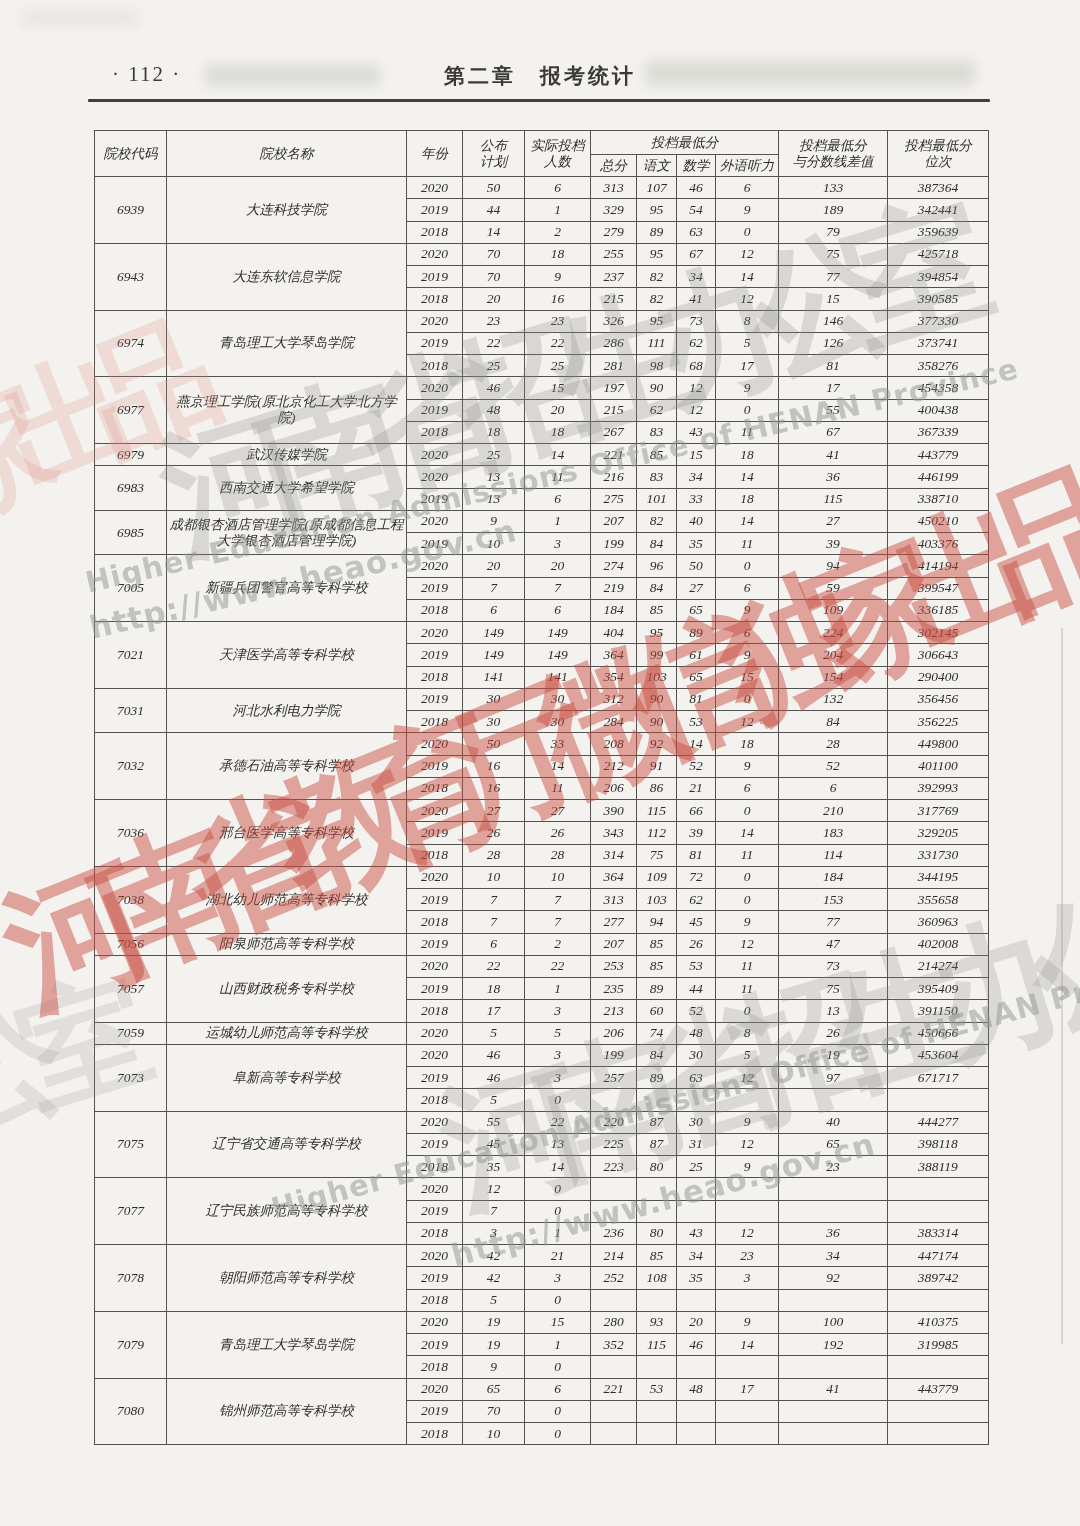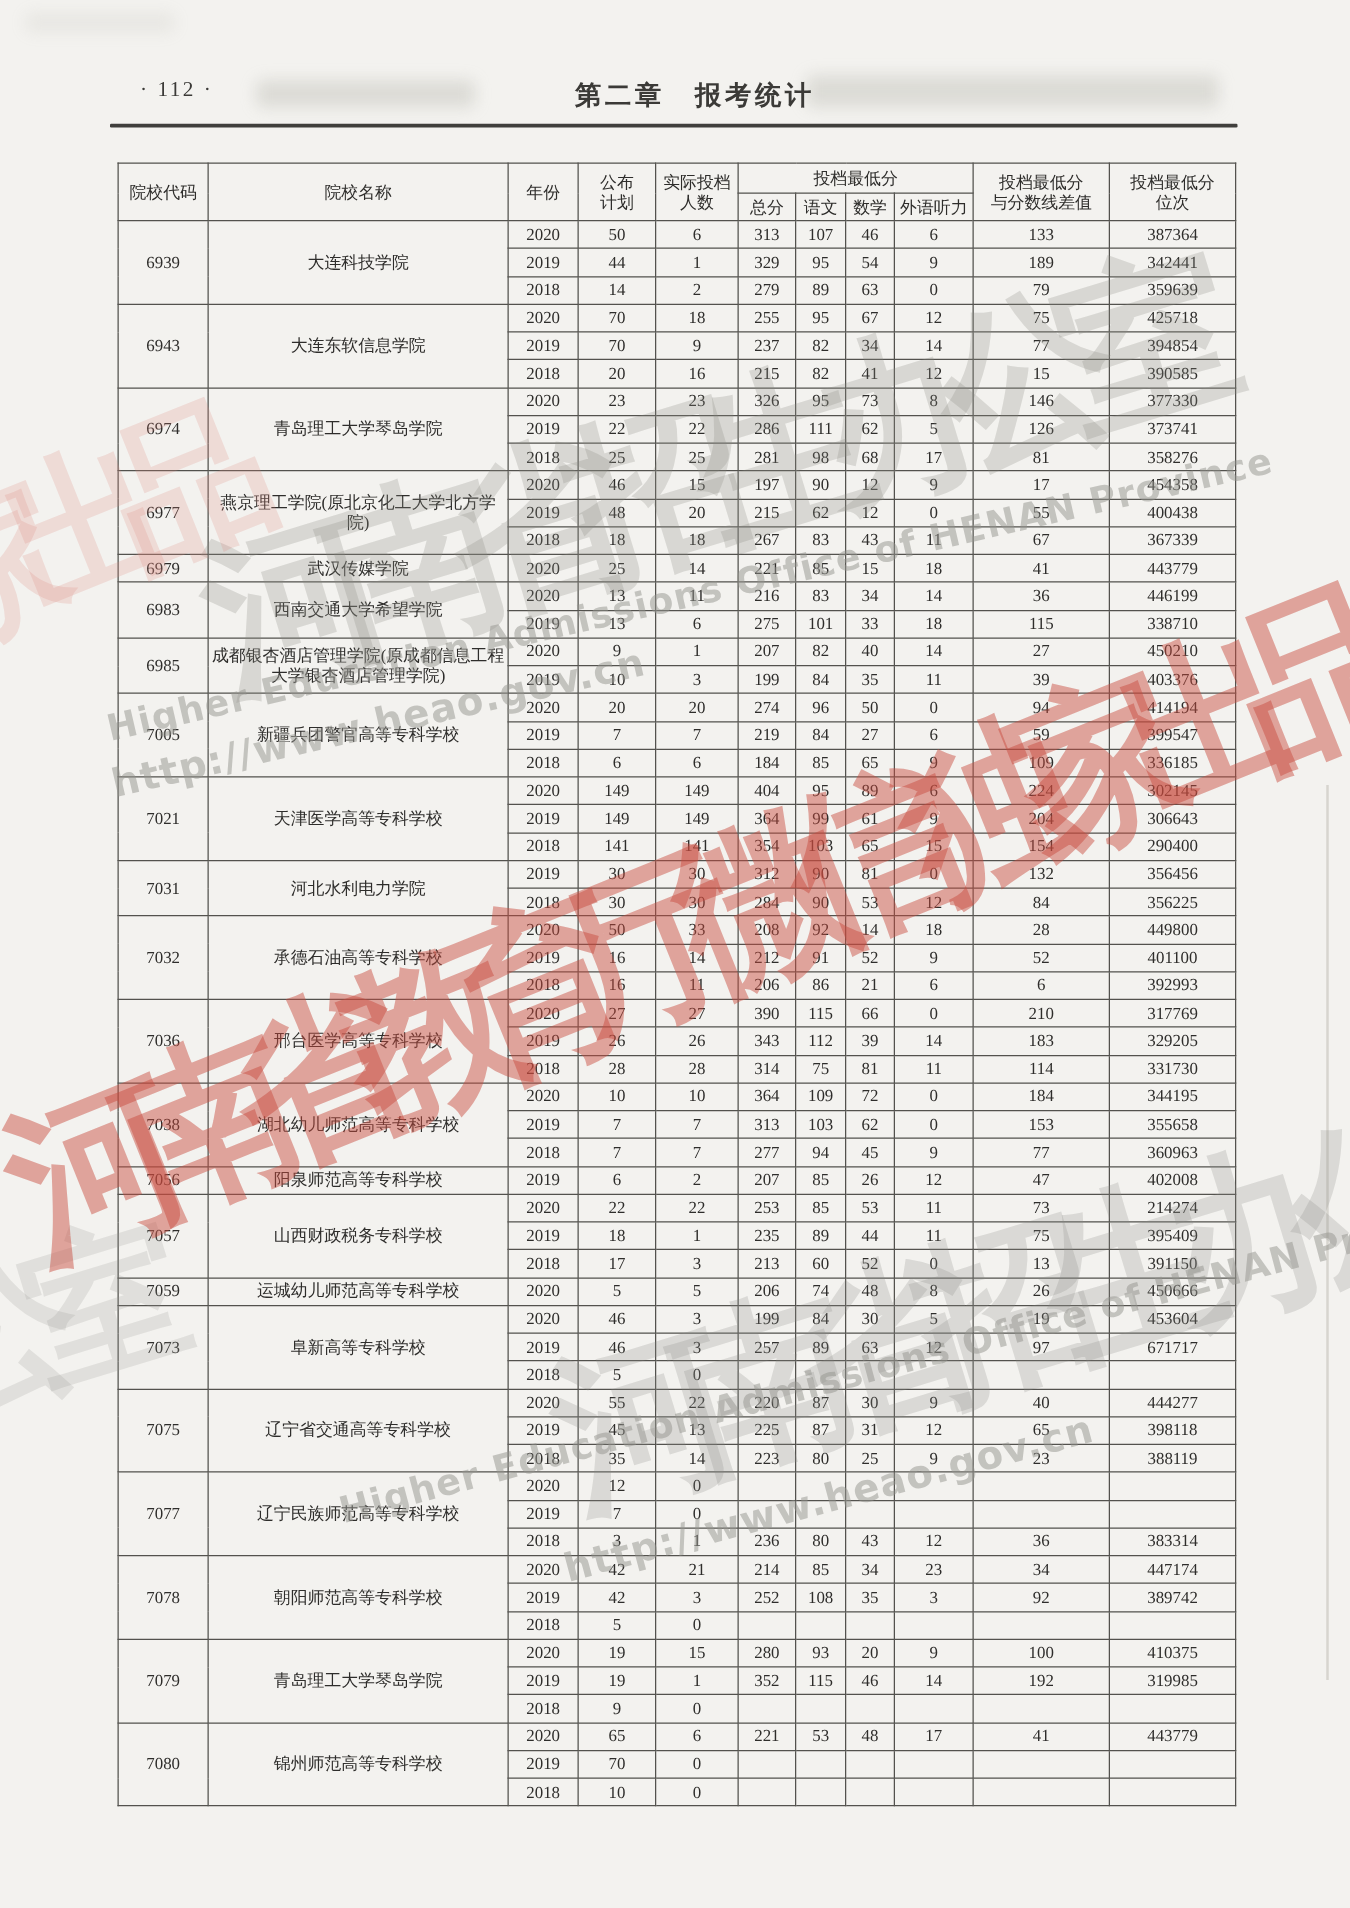--- a/index.html
+++ b/index.html
@@ -7,45 +7,45 @@
     width:1080px;height:1526px;
     position:relative;
     background:#f3f2ef;
     overflow:hidden;
     font-family:"Liberation Serif","DejaVu Serif",serif;
     color:#2e2d2b;
   }
   
   .page-num{
     position:absolute;left:112px;top:62px;
-    font-size:17px;letter-spacing:2px;color:#3b3a37;
+    font-size:21px;letter-spacing:2px;color:#3b3a37;
   }
   .chapter-title{
     position:absolute;left:50%;top:62px;transform:translateX(-50%);
     font-size:21px;font-weight:bold;letter-spacing:3px;color:#3b3a37;
     white-space:nowrap;
-    margin-left:16px;
   }
   .head-rule{
     position:absolute;left:88px;top:99px;width:902px;height:3px;
     background:#403f3c;border-radius:1px;
   }
   .smudge{position:absolute;background:rgba(168,168,160,0.30);filter:blur(6px);border-radius:6px;}
   .smudge.s1{left:205px;top:64px;width:175px;height:22px;}
   .smudge.s2{left:645px;top:60px;width:330px;height:26px;}
   .smudge.s3{left:20px;top:10px;width:120px;height:16px;opacity:.5;}
   .paper-edge{
     position:absolute;left:1061px;top:628px;width:2px;height:716px;
     background:#d7d5cf;
   }
   
   table.stats{
     position:absolute;left:94px;top:130px;
     width:894px;table-layout:fixed;border-collapse:collapse;
     z-index:3;
+    font-style:italic;
   }
   table.stats th,table.stats td{
     border:1px solid #53524e;
     font-size:13.5px;line-height:1.18;
     text-align:center;vertical-align:middle;
     padding:0 2px;
     color:#2e2d2b;
     overflow:hidden;
   }
   table.stats th{font-weight:normal;white-space:pre-line;padding:2px 2px;}

